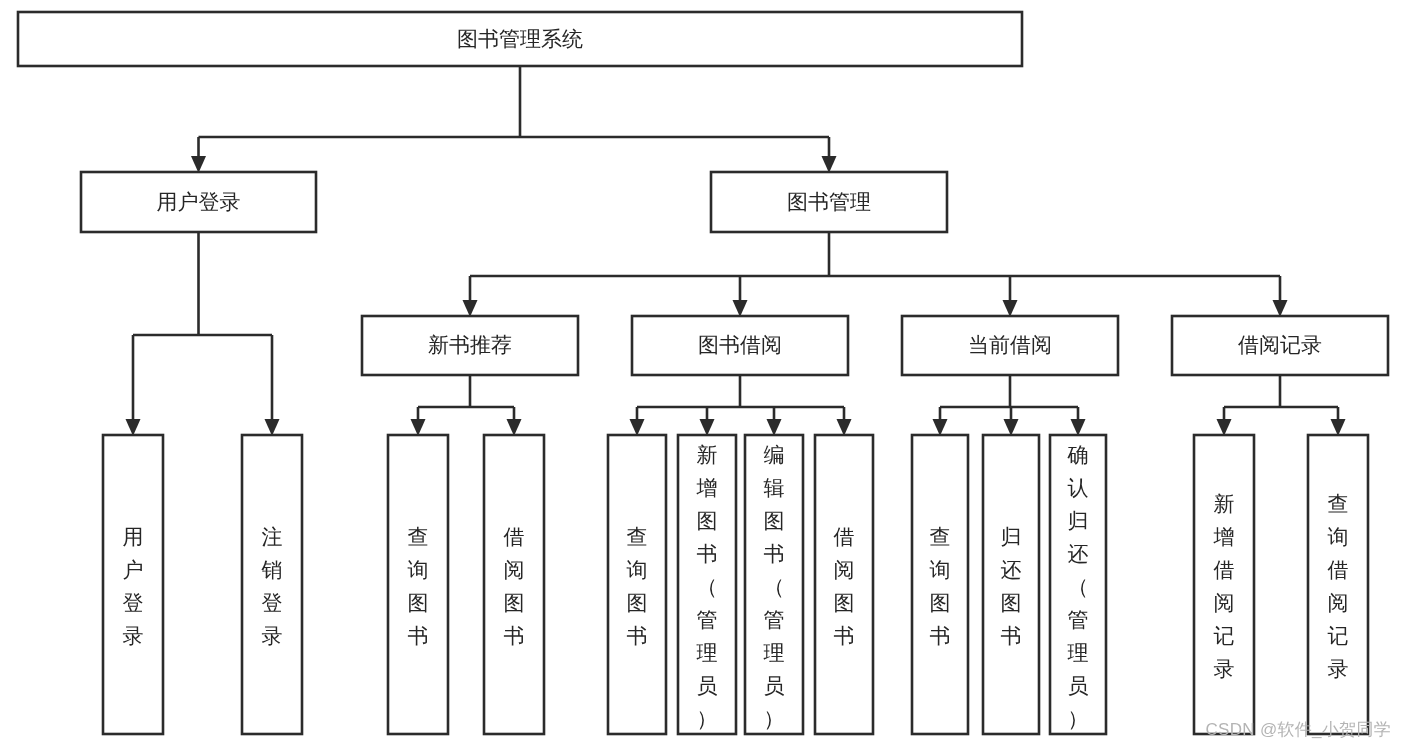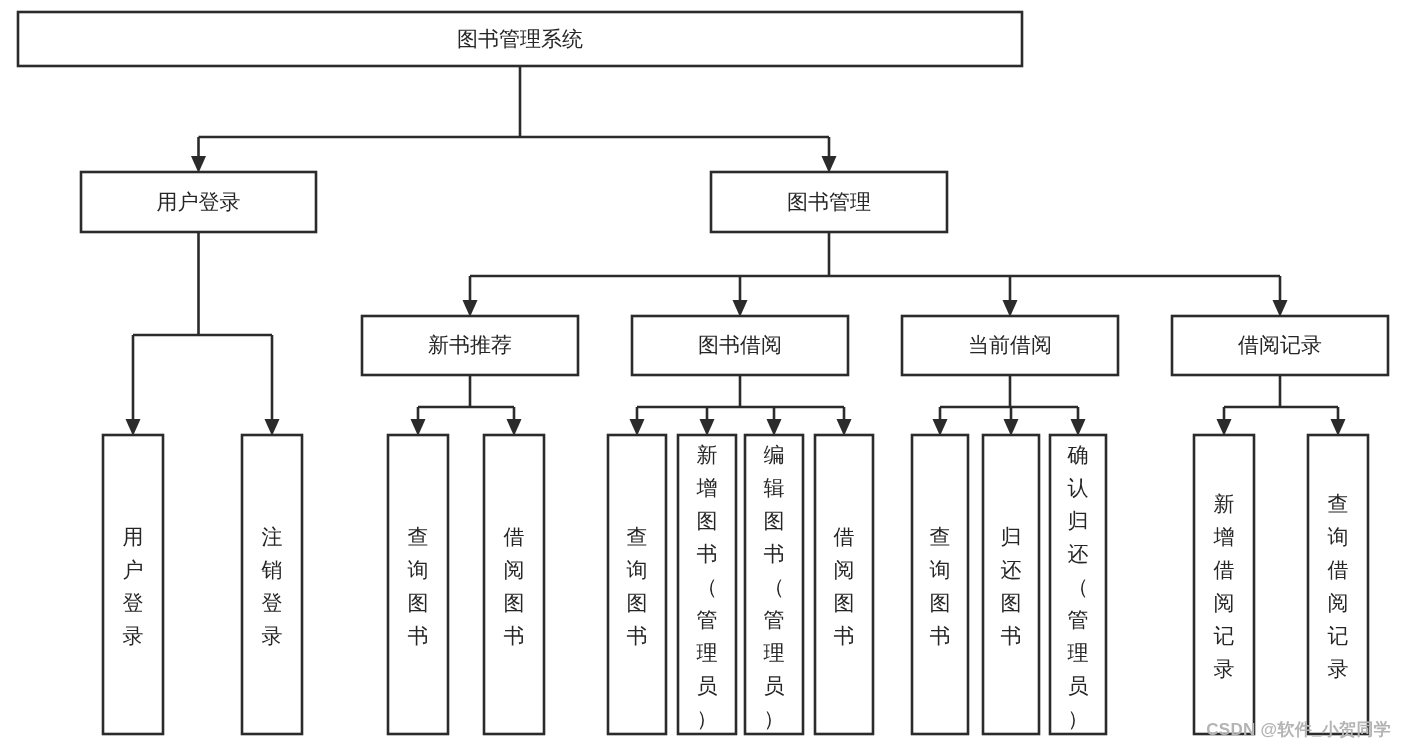--- a/index.html
+++ b/index.html
@@ -59,21 +59,20 @@
   .watermark {
     position: absolute;
     right: 14px;
     bottom: 6px;
     font-family: "Liberation Sans", "DejaVu Sans", sans-serif;
     font-size: 17px;
     color: #b4b4b4;
     white-space: nowrap;
     user-select: none;
     letter-spacing: 0.3px;
-    font-weight: bold;
   }
 </style>
 </head>
 <body>
 
 <div id="diagram-root">
   <svg id="flowchart" viewBox="0 0 1405 747">
     <g id="edges-layer">
         <g>
           <line x1="520" y1="66" x2="520" y2="137" class="connector"></line>

